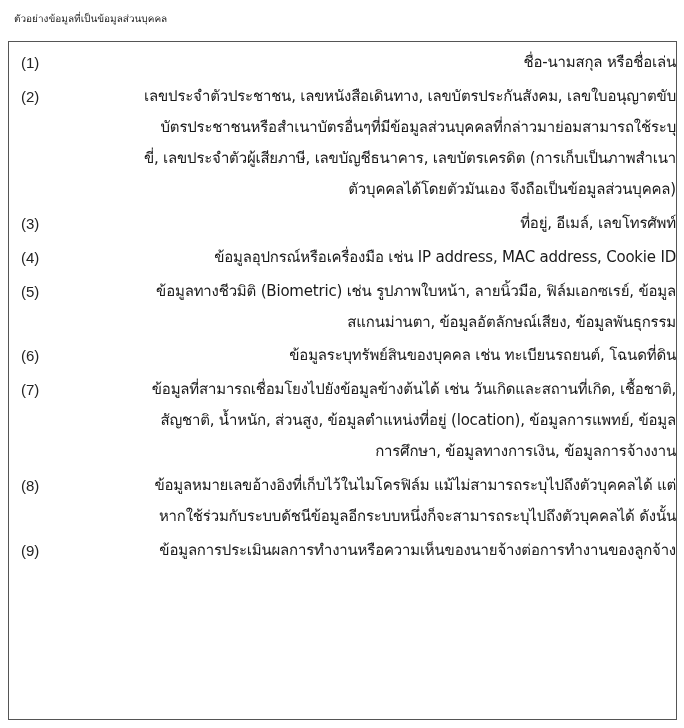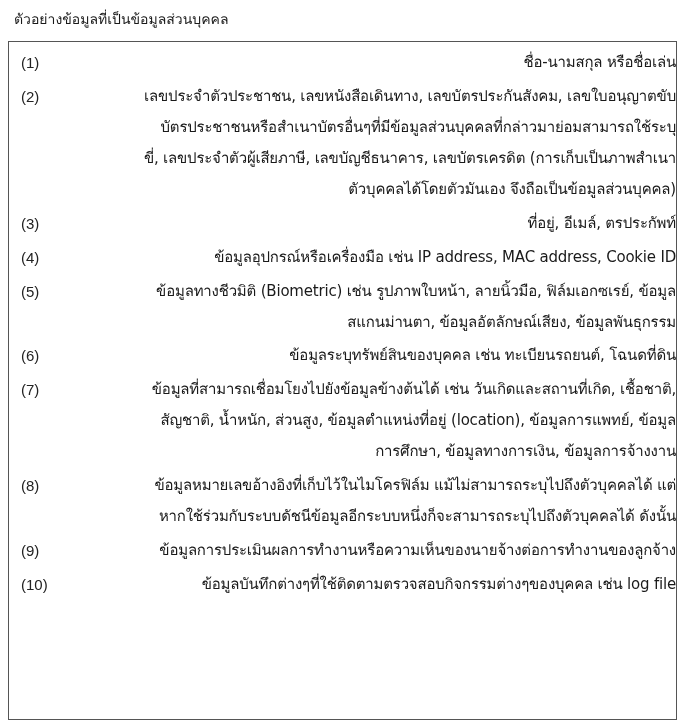--- a/index.html
+++ b/index.html
@@ -12,21 +12,21 @@
       height: 728px;
       position: relative;
       overflow: hidden;
       font-family: "DejaVu Sans", "Liberation Sans", sans-serif;
       color: #1a1a1a;
     }
     .title {
       position: absolute;
       left: 14px;
       top: 6px;
-      font-size: 14px;
+      font-size: 10px;
       line-height: 26px;
       white-space: nowrap;
     }
     .box {
       position: absolute;
       left: 8px;
       top: 41px;
       width: 669px;
       height: 679px;
       border: 1.5px solid #555555;
@@ -79,21 +79,21 @@
       <div class="line">เลขประจำตัวประชาชน, เลขหนังสือเดินทาง, เลขบัตรประกันสังคม, เลขใบอนุญาตขับ</div>
       <div class="line">บัตรประชาชนหรือสำเนาบัตรอื่นๆที่มีข้อมูลส่วนบุคคลที่กล่าวมาย่อมสามารถใช้ระบุ</div>
       <div class="line">ขี่, เลขประจำตัวผู้เสียภาษี, เลขบัญชีธนาคาร, เลขบัตรเครดิต (การเก็บเป็นภาพสำเนา</div>
       <div class="line">ตัวบุคคลได้โดยตัวมันเอง จึงถือเป็นข้อมูลส่วนบุคคล)</div>
     </div>
   </div>
 
   <div class="item">
     <div class="num">(3)</div>
     <div class="lines">
-      <div class="line">ที่อยู่, อีเมล์, ตรประกัพท์</div>
+      <div class="line">ที่อยู่, อีเมล์, เลขโทรศัพท์</div>
     </div>
   </div>
 
   <div class="item">
     <div class="num">(4)</div>
     <div class="lines">
       <div class="line">ข้อมูลอุปกรณ์หรือเครื่องมือ เช่น IP address, MAC address, Cookie ID</div>
     </div>
   </div>
 
@@ -129,21 +129,15 @@
     </div>
   </div>
 
   <div class="item">
     <div class="num">(9)</div>
     <div class="lines">
       <div class="line">ข้อมูลการประเมินผลการทำงานหรือความเห็นของนายจ้างต่อการทำงานของลูกจ้าง</div>
     </div>
   </div>
 
-  <div class="item">
-    <div class="num">(10)</div>
-    <div class="lines">
-      <div class="line">ข้อมูลบันทึกต่างๆที่ใช้ติดตามตรวจสอบกิจกรรมต่างๆของบุคคล เช่น log file</div>
-    </div>
-  </div>
 
 
 </div>
 
 </body></html>

